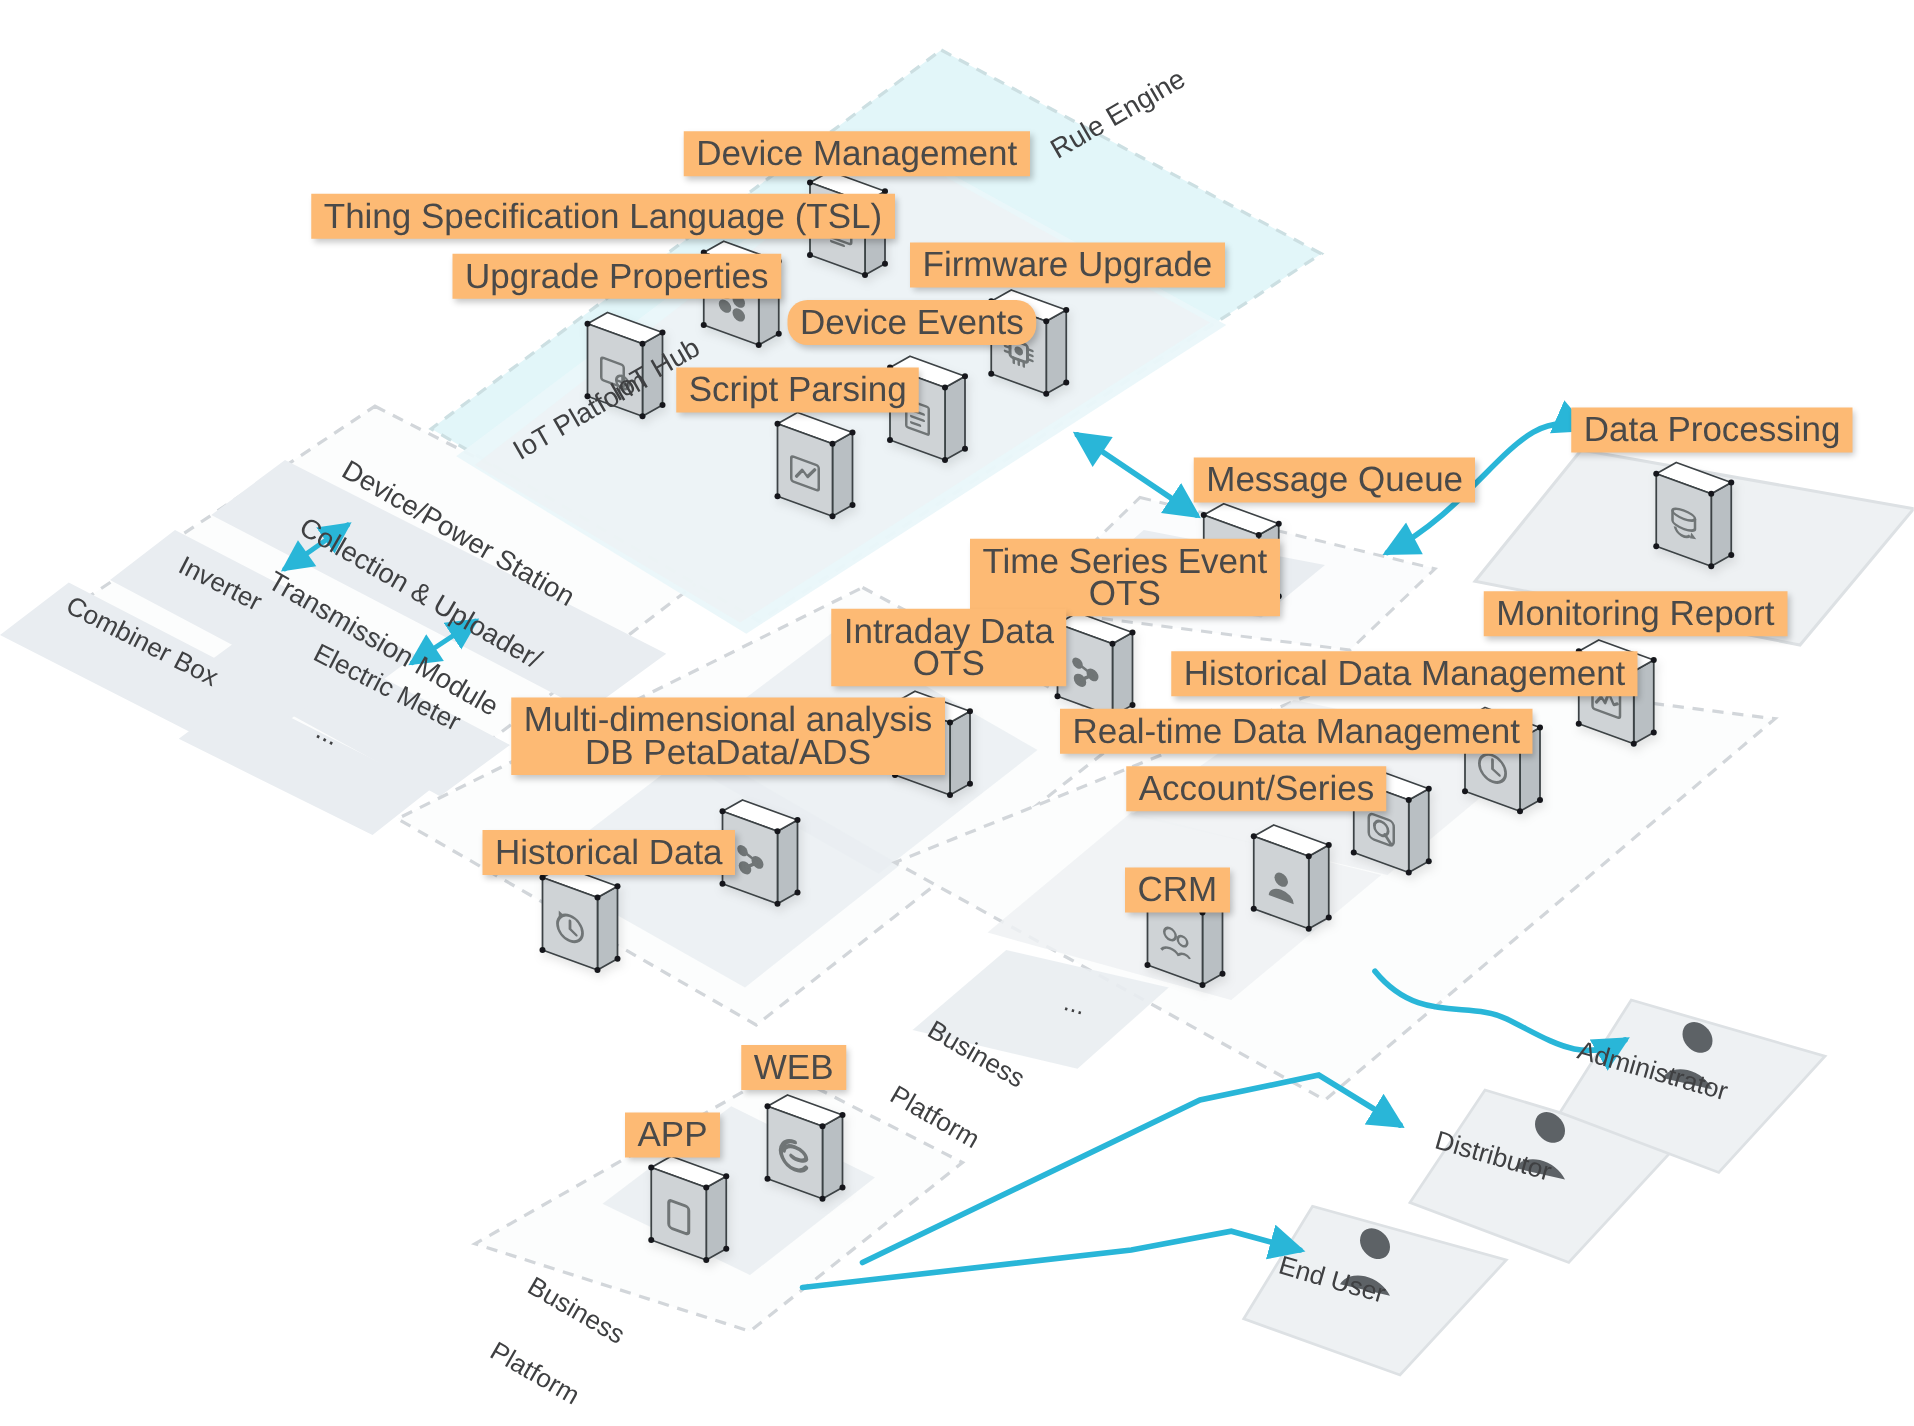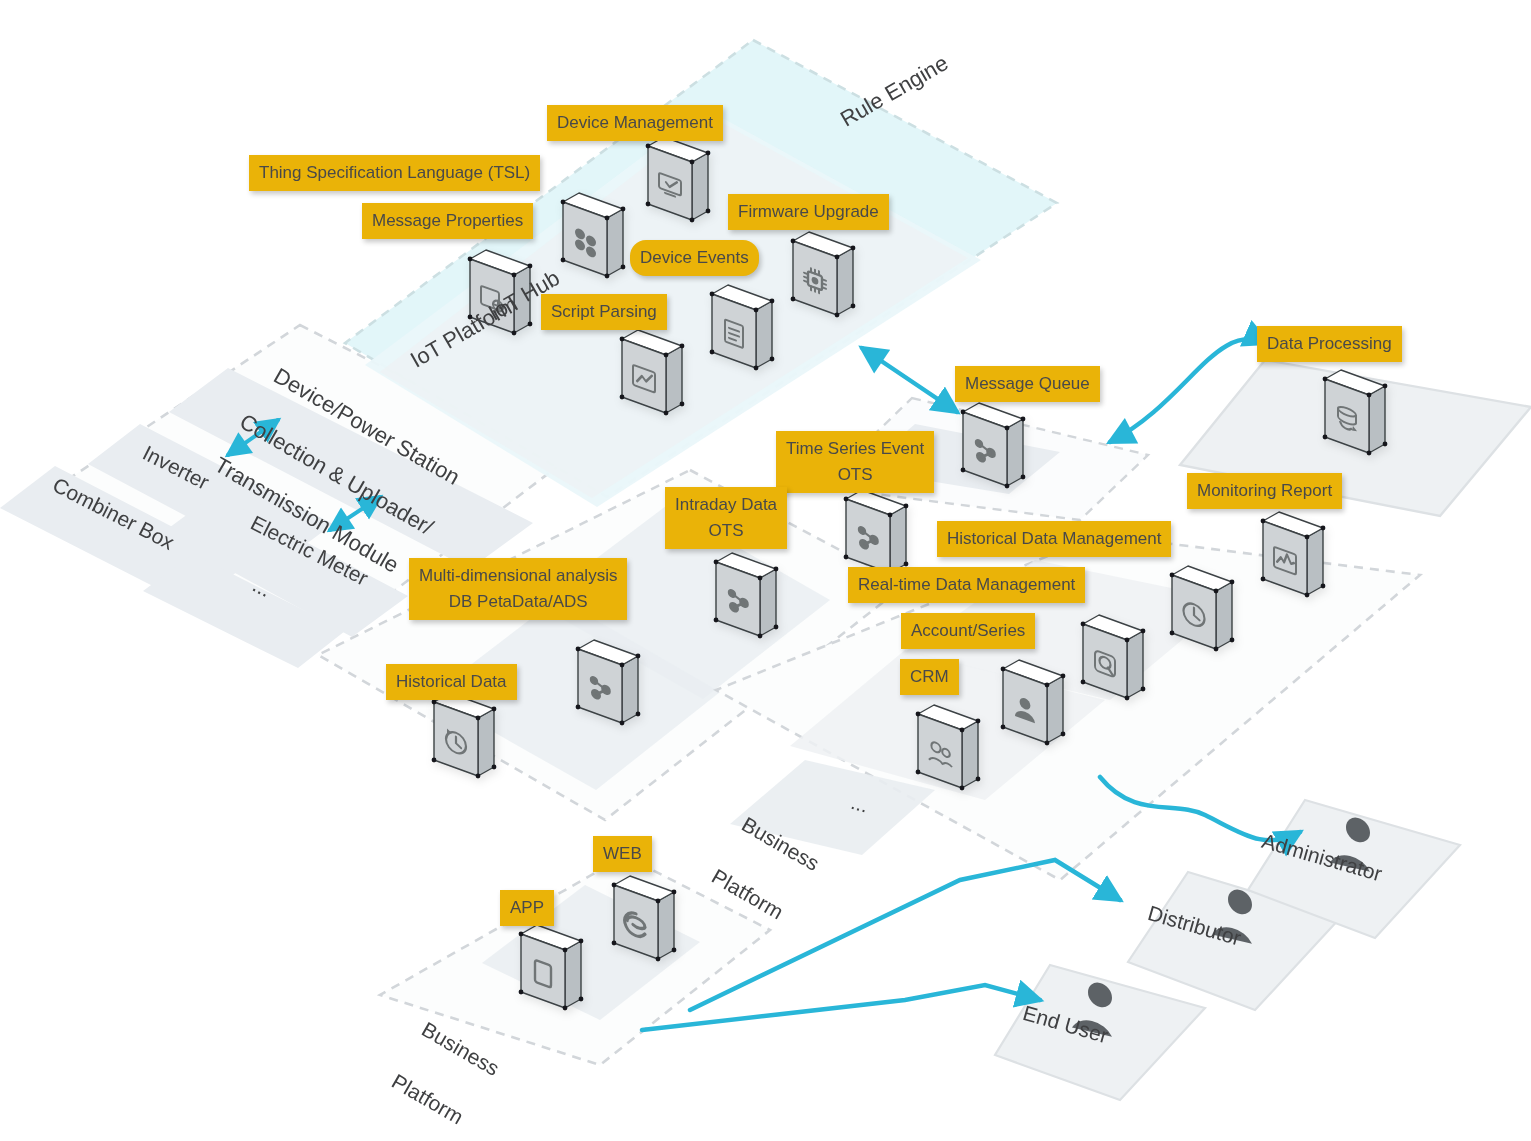--- a/index.html
+++ b/index.html
@@ -2,22 +2,22 @@
 <html><head>
 <meta charset="utf-8">
 <style>
   html,body{margin:0;padding:0;background:#ffffff;}
   body{width:1531px;height:1141px;position:relative;overflow:hidden;
        font-family:"Liberation Sans","DejaVu Sans",sans-serif;}
   #stage{position:absolute;left:0;top:0;width:1531px;height:1141px;}
   svg{position:absolute;left:0;top:0;width:1531px;height:1141px;overflow:visible;}
 
   
-  .lbl{position:absolute;background:#eab308;color:#494949;
-       font-size:17px;line-height:26px;padding:5px 10px;white-space:pre;
+  .lbl{position:absolute;background:#fdba74;color:#494949;
+       font-size:28px;line-height:26px;padding:5px 10px;white-space:pre;
        box-shadow:2px 3px 5px rgba(0,0,0,.22);z-index:40;}
   .lbl.two{text-align:center;}
 
   
   .pl{position:absolute;color:#3f4042;font-size:22px;line-height:25px;
       white-space:pre;z-index:30;transform-origin:0 0;}
   .pl.sm{font-size:21px;}
   .pl.tiny{font-size:20px;}
 </style>
 </head>
@@ -358,37 +358,37 @@
   <span>Business</span><br>
   <span>Platform</span>
 </div>
 
 <div class="pl sm" style="left:1027px;top:1000px;transform:rotate(16deg);">End User</div>
 <div class="pl sm" style="left:1152px;top:900px;transform:rotate(16deg);">Distributor</div>
 <div class="pl sm" style="left:1266px;top:828px;transform:rotate(16deg);">Administrator</div>
 
 <div class="lbl" style="left:547px;top:105px;">Device Management</div>
 <div class="lbl" style="left:249px;top:155px;">Thing Specification Language (TSL)</div>
-<div class="lbl" style="left:362px;top:203px;">Message Properties</div>
+<div class="lbl" style="left:362px;top:203px;">Upgrade Properties</div>
 <div class="lbl" style="left:630px;top:240px;border-radius:16px;">Device Events</div>
 <div class="lbl" style="left:728px;top:194px;">Firmware Upgrade</div>
 <div class="lbl" style="left:541px;top:294px;">Script Parsing</div>
 
 <div class="lbl" style="left:955px;top:366px;">Message Queue</div>
 <div class="lbl" style="left:1257px;top:326px;">Data Processing</div>
 
 <div class="lbl two" style="left:776px;top:415px;margin-top:16px;">Time Series Event
 OTS</div>
 <div class="lbl two" style="left:665px;top:487px;">Intraday Data
 OTS</div>
 <div class="lbl two" style="left:409px;top:558px;">Multi-dimensional analysis
 DB PetaData/ADS</div>
 <div class="lbl" style="left:386px;top:664px;">Historical Data</div>
 <div class="lbl" style="left:1187px;top:473px;">Monitoring Report</div>
 <div class="lbl" style="left:937px;top:521px;">Historical Data Management</div>
 <div class="lbl" style="left:848px;top:567px;">Real-time Data Management</div>
 <div class="lbl" style="left:901px;top:613px;">Account/Series</div>
-<div class="lbl" style="left:900px;top:659px;">CRM</div>
+<div class="lbl" style="left:900px;top:694px;">CRM</div>
 
 <div class="lbl" style="left:500px;top:890px;">APP</div>
 <div class="lbl" style="left:593px;top:836px;">WEB</div>
 
 </div>
 
 </body></html>

